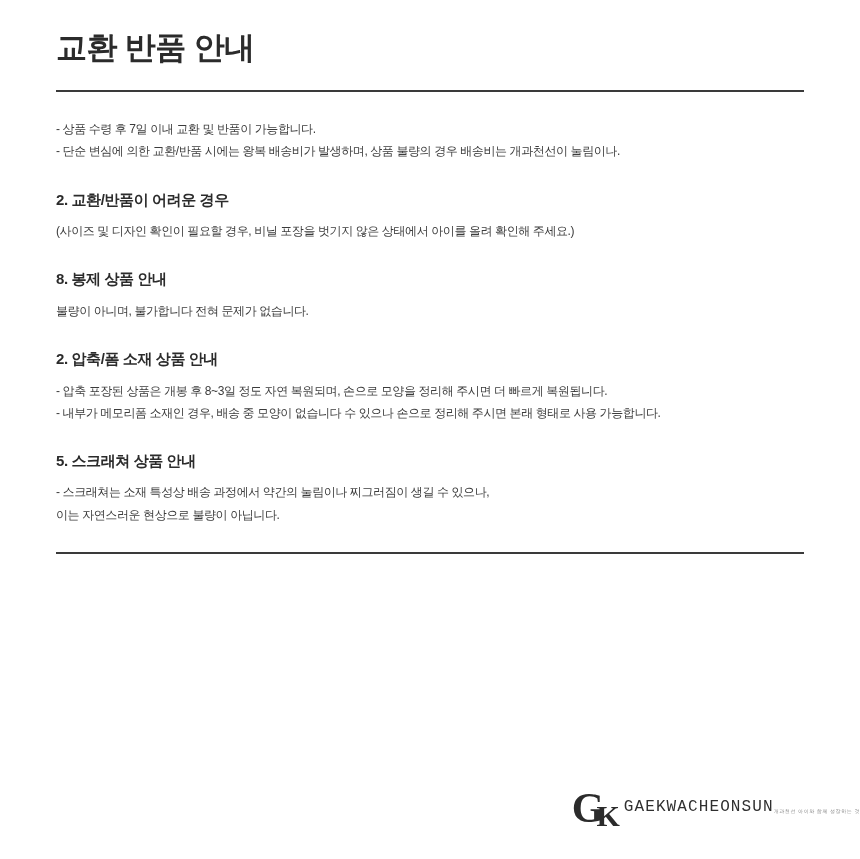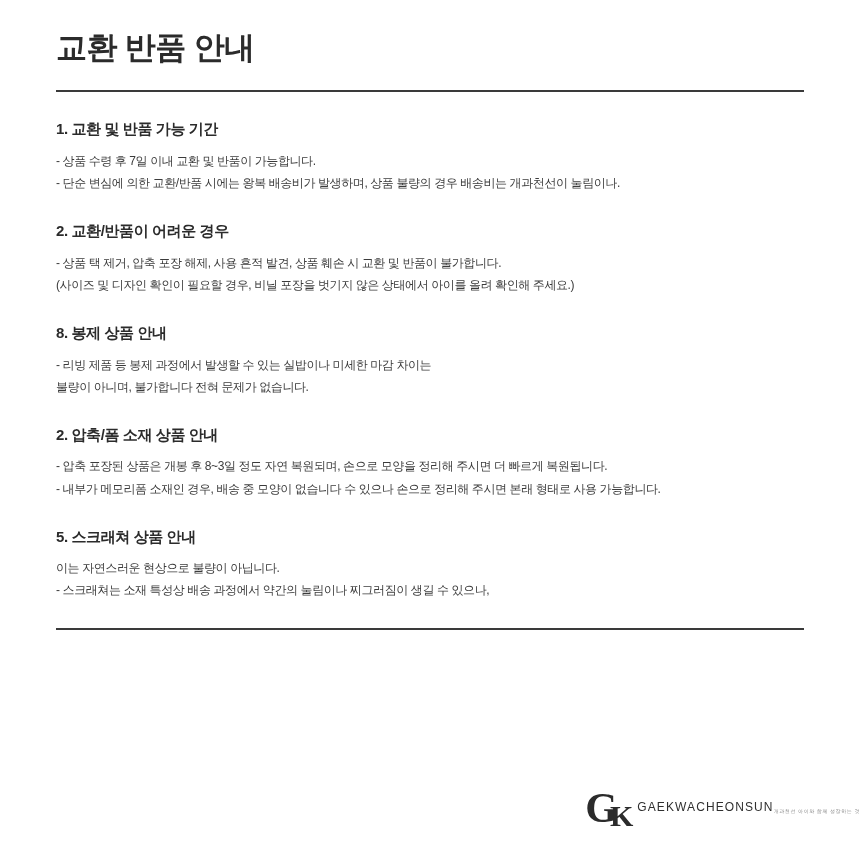--- a/index.html
+++ b/index.html
@@ -82,25 +82,25 @@
     letter-spacing: -2px;
     position: relative;
   }
   .logo-mark .k {
     font-size: 30px;
     position: relative;
     left: -6px;
     top: 4px;
   }
   .logo-name {
-    font-size: 12px;
+    font-size: 16px;
     letter-spacing: 1.1px;
     color: #2f2f2f;
     margin-top: -4px;
-    font-family: Liberation Sans, sans-serif;
+    font-family: Liberation Mono, monospace;
   }
   .logo-sub {
     font-size: 5px;
     letter-spacing: 0.6px;
     color: #8a8a8a;
     margin-top: 3px;
     font-family: "Liberation Sans", sans-serif;
   }
 </style>
 </head>
@@ -108,47 +108,44 @@
 
 <div class="page">
 
   <h1 class="doc-title">교환 반품 안내</h1>
 
   <div class="rule top"></div>
 
   <div class="content">
 
     <div class="section">
-      <p class="section-heading">1. 교환 및 반품 가능 기간</p>
       <p class="section-line">- 상품 수령 후 7일 이내 교환 및 반품이 가능합니다.</p>
       <p class="section-line">- 단순 변심에 의한 교환/반품 시에는 왕복 배송비가 발생하며, 상품 불량의 경우 배송비는 개과천선이 눌림이나.</p>
     </div>
 
     <div class="section">
       <p class="section-heading">2. 교환/반품이 어려운 경우</p>
-      <p class="section-line">- 상품 택 제거, 압축 포장 해제, 사용 흔적 발견, 상품 훼손 시 교환 및 반품이 불가합니다.</p>
       <p class="section-line">(사이즈 및 디자인 확인이 필요할 경우, 비닐 포장을 벗기지 않은 상태에서 아이를 올려 확인해 주세요.)</p>
     </div>
 
     <div class="section">
       <p class="section-heading">8. 봉제 상품 안내</p>
-      <p class="section-line">- 리빙 제품 등 봉제 과정에서 발생할 수 있는 실밥이나 미세한 마감 차이는</p>
       <p class="section-line">불량이 아니며,  불가합니다 전혀 문제가 없습니다.</p>
     </div>
 
     <div class="section">
       <p class="section-heading">2. 압축/폼 소재 상품 안내</p>
       <p class="section-line">- 압축 포장된 상품은 개봉 후 8~3일 정도 자연 복원되며, 손으로 모양을 정리해 주시면 더 빠르게 복원됩니다.</p>
       <p class="section-line">- 내부가 메모리폼 소재인 경우, 배송 중 모양이 없습니다 수 있으나 손으로 정리해 주시면 본래 형태로 사용 가능합니다.</p>
     </div>
 
     <div class="section">
       <p class="section-heading">5. 스크래쳐 상품 안내</p>
+      <p class="section-line">- 스크래쳐는 소재 특성상 배송 과정에서 약간의 눌림이나 찌그러짐이 생길 수 있으나,</p>
       <p class="section-line">이는 자연스러운 현상으로 불량이 아닙니다.</p>
-      <p class="section-line">- 스크래쳐는 소재 특성상 배송 과정에서 약간의 눌림이나 찌그러짐이 생길 수 있으나,</p>
     </div>
 
   </div>
 
   <div class="rule bottom"></div>
 
   <div class="logo-area">
     <div class="logo-mark"><span>G</span><span class="k">K</span></div>
     <div class="logo-name">GAEKWACHEONSUN</div>
     <div class="logo-sub">개과천선 아이와 함께 성장하는 것</div>

